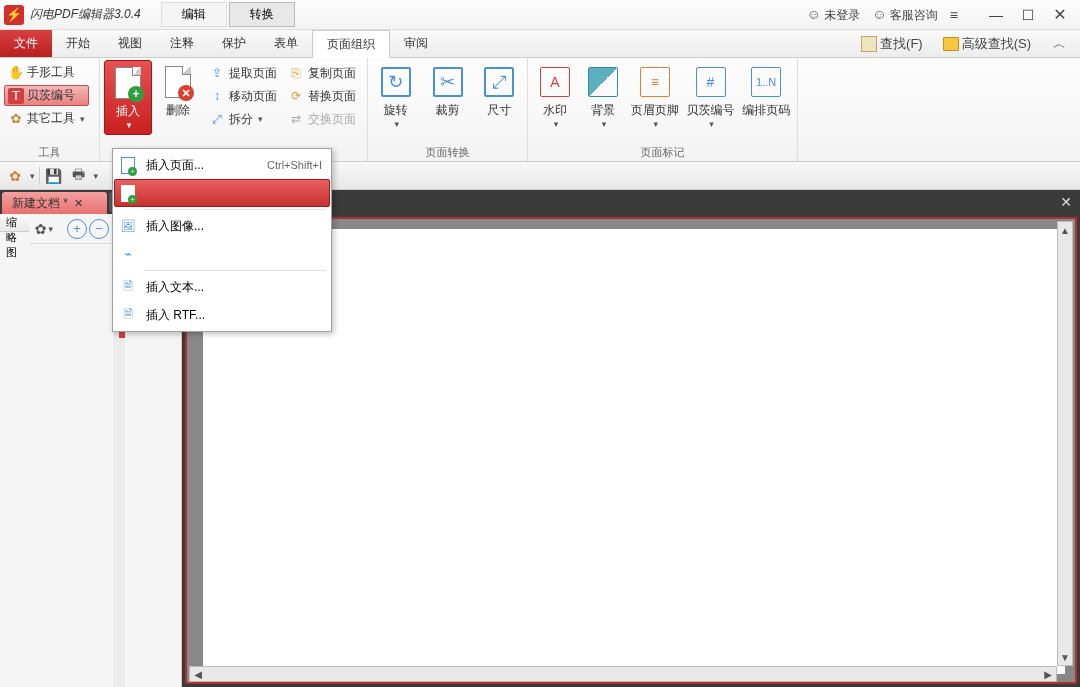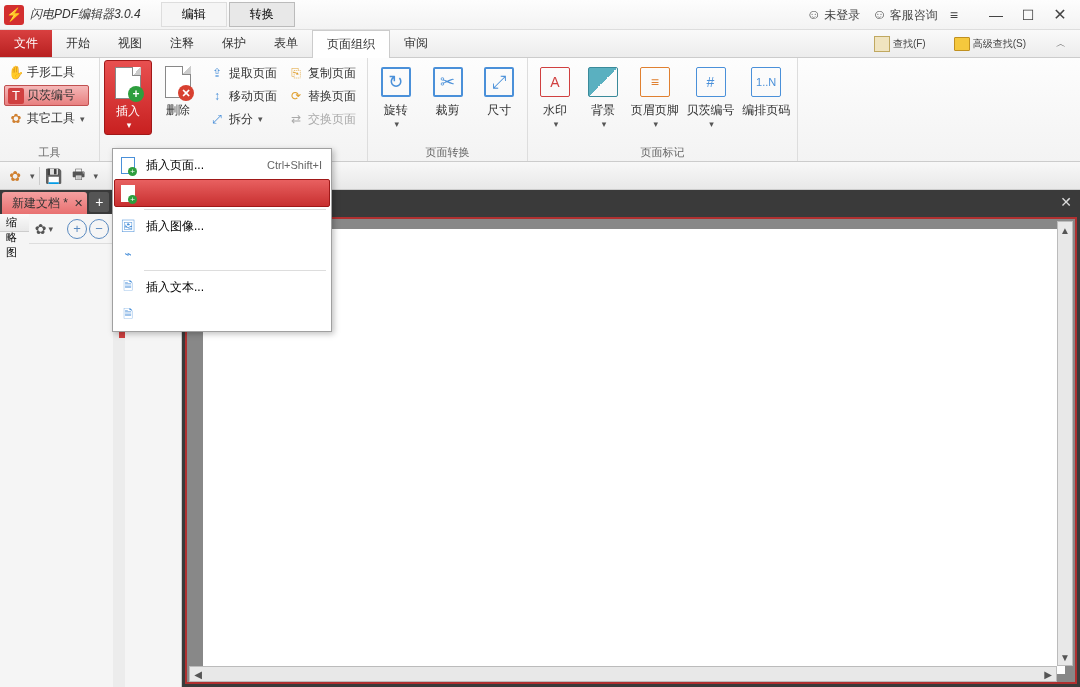--- a/index.html
+++ b/index.html
@@ -15,21 +15,21 @@
 .title-right .ico { font-size: 14px; }
 .win-btns { display: flex; gap: 0; margin-left: 10px; }
 .win-btn { width: 32px; height: 24px; display: flex; align-items: center; justify-content: center; font-size: 14px; cursor: pointer; }
 .win-btn.close { font-size: 16px; }
 
 .menubar { height: 28px; background: linear-gradient(#fafafa,#ececec); display: flex; align-items: stretch; border-bottom: 1px solid #ccc; }
 .menu-tab { padding: 0 14px; font-size: 12px; color: #333; display: flex; align-items: center; cursor: pointer; }
 .menu-tab.file { background: linear-gradient(#d94040,#b82020); color: #fff; }
 .menu-tab.active { background: #fff; border: 1px solid #ccc; border-bottom: none; margin-bottom: -1px; }
 .menu-spacer { flex: 1; }
-.menu-right { display: flex; align-items: center; gap: 20px; padding-right: 8px; font-size: 10px; color: #444; }
+.menu-right { display: flex; align-items: center; gap: 12px; padding-right: 8px; font-size: 13px; color: #444; }
 .menu-right .finder { display: flex; align-items: center; gap: 3px; margin: 0 4px; cursor: pointer; }
 .doc-ico { width: 16px; height: 16px; background: #f0e4c0; border: 1px solid #c0a860; }
 .folder-ico { width: 16px; height: 14px; background: #f5c83d; border: 1px solid #c09020; border-radius: 1px; }
 
 .ribbon { height: 104px; background: linear-gradient(#fdfdfd,#f3f3f3); display: flex; border-bottom: 1px solid #ccc; }
 .ribbon-group { border-right: 1px solid #ddd; padding: 2px 4px 0 4px; display: flex; flex-direction: column; }
 .ribbon-group-body { flex: 1; display: flex; align-items: flex-start; gap: 2px; }
 .ribbon-group-label { height: 16px; text-align: center; font-size: 11px; color: #666; }
 
 .tool-stack { display: flex; flex-direction: column; gap: 2px; padding-top: 2px; }
@@ -57,21 +57,21 @@
 .line-ico.red { border-color: #d04040; color: #d04040; }
 .line-ico.teal { border-color: #3a8a9a; color: #3a8a9a; }
 .line-ico.orange { border-color: #e08030; color: #e08030; }
 .line-ico.thin { border-width: 1px; font-size: 14px; }
 
 .quickbar { height: 28px; background: linear-gradient(#f8f8f8,#e8e8e8); display: flex; align-items: center; padding: 0 4px; border-bottom: 1px solid #ccc; gap: 2px; }
 .qb-btn { width: 22px; height: 22px; display: flex; align-items: center; justify-content: center; font-size: 14px; cursor: pointer; }
 .qb-sep { width: 1px; height: 18px; background: #ccc; margin: 0 2px; }
 
 .doctab-row { height: 24px; background: #3a3a3a; display: flex; align-items: center; position: relative; }
-.doctab { background: linear-gradient(#f5a0a0,#e87070); height: 22px; padding: 0 4px 0 10px; font-size: 12px; color: #333; display: flex; align-items: center; gap: 6px; margin-left: 2px; margin-top: 2px; border-radius: 3px 3px 0 0; }
+.doctab { background: linear-gradient(#f5a0a0,#e87070); height: 22px; padding: 0 24px 0 10px; font-size: 12px; color: #333; display: flex; align-items: center; gap: 6px; margin-left: 2px; margin-top: 2px; border-radius: 3px 3px 0 0; }
 .doctab-close { cursor: pointer; font-size: 11px; }
 .doctab-add { background: #555; color: #fff; width: 20px; height: 20px; display: flex; align-items: center; justify-content: center; margin-left: 2px; cursor: pointer; font-size: 14px; border-radius: 2px; }
 .row-close { margin-left: auto; color: #ddd; padding: 0 8px; cursor: pointer; font-size: 14px; }
 
 .main { display: flex; height: 473px; }
 .sidebar { width: 182px; background: #f5f5f5; border-right: 1px solid #ccc; display: flex; flex-direction: row; }
 .side-head { height: 18px; background: linear-gradient(#fafafa,#e8e8e8); font-size: 11px; padding: 1px 6px; border-bottom: 1px solid #ccc; }
 .side-tools { height: 30px; display: flex; align-items: center; padding: 0 4px; gap: 2px; border-bottom: 1px solid #ddd; }
 .side-tool { width: 22px; height: 22px; display: flex; align-items: center; justify-content: center; cursor: pointer; font-size: 14px; color: #555; }
 .side-tool.zoom { border: 1px solid #5a8ac0; border-radius: 50%; color: #5a8ac0; font-size: 13px; width: 20px; height: 20px; }
@@ -376,14 +376,15 @@
   <div class="dd-row">
     <span class="dd-ico" style="color:#4a90d9;">⌁</span>
   </div>
   <div class="dd-sep"></div>
   <div class="dd-row">
     <span class="dd-ico" style="color:#4a90d9;">🗎</span>
     <span class="dd-text">插入文本...</span>
   </div>
   <div class="dd-row">
     <span class="dd-ico" style="color:#4a90d9;">🗎</span>
+    <span class="dd-text">插入 RTF...</span>
   </div>
 </div>
 
 </body></html>

